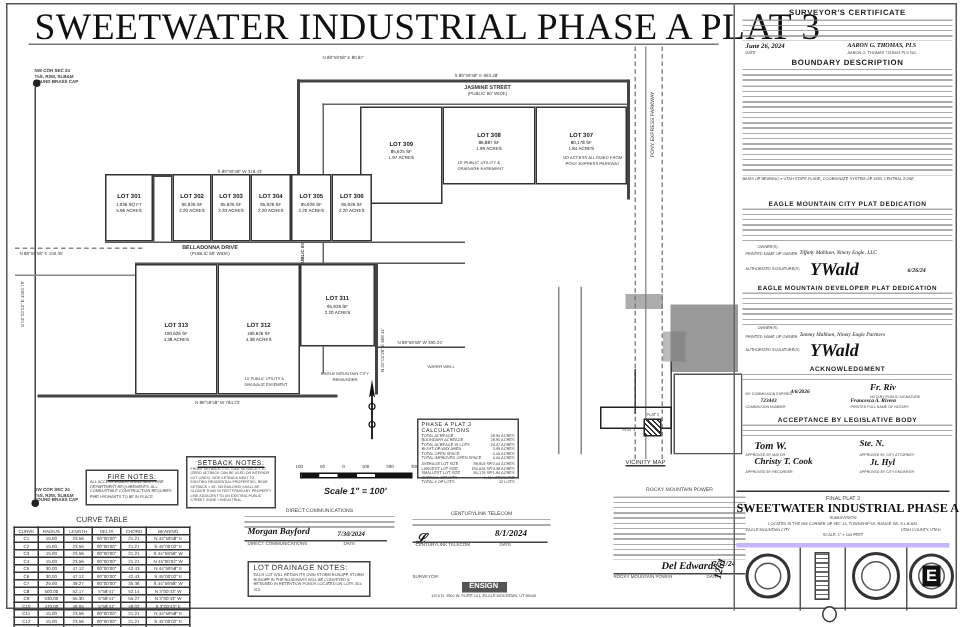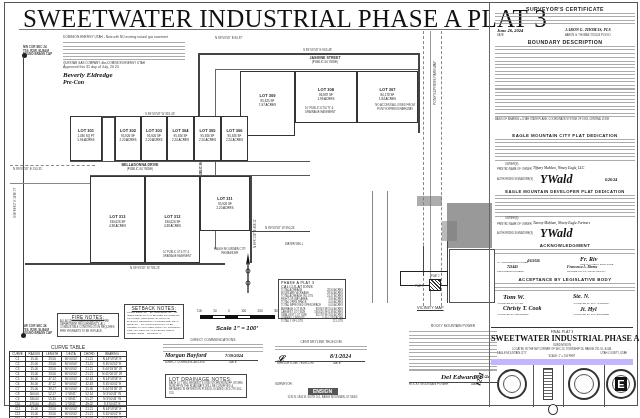--- a/index.html
+++ b/index.html
@@ -28,28 +28,20 @@
   .vmap-block { position: absolute; background: #777; }
 </style>
 </head>
 <body>
 
 <div class="sheet">
 
   <div class="main-title">SWEETWATER INDUSTRIAL PHASE A PLAT 3</div>
   <div class="title-rule"></div>
 
-  <div class="abs" style="left:58px;top:33px;width:122px;height:60px;">
-    <div class="tiny" style="font-size:3.2px;">DOMINION ENERGY UTAH - Note with NO existing natural gas easement</div>
-    <div class="tiny rule-block" style="height:18px;margin-top:2px;"></div>
-    <div class="tiny" style="margin-top:2px;">QUESTAR GAS COMPANY, dba DOMINION ENERGY UTAH</div>
-    <div class="tiny" style="margin-top:1px;font-size:3.6px;">Approved this 31 day of July, 20 24</div>
-    <div class="sig" style="font-size:7px;margin-top:1px;">Beverly Eldredge</div>
-    <div class="sig" style="font-size:6px;">Pre-Con</div>
-  </div>
 
   <div class="abs tiny" style="left:18px;top:43px;width:30px;font-size:3px;font-weight:bold;">NW COR SEC 24 T5S, R2W, SLB&amp;M FOUND BRASS CAP</div>
   <div class="abs" style="left:17px;top:50px;width:5px;height:5px;border-radius:50%;background:#222;"></div>
   <div class="abs tiny" style="left:18px;top:322px;width:30px;font-size:3px;font-weight:bold;">SW COR SEC 24 T5S, R2W, SLB&amp;M FOUND BRASS CAP</div>
   <div class="abs" style="left:16px;top:330px;width:5px;height:5px;border-radius:50%;background:#222;"></div>
 
   <div class="line" style="left:18px;top:55px;width:1px;height:275px;"></div>
   <div class="abs bearing" style="left:8px;top:215px;transform:rotate(-90deg);transform-origin:left top;">S 00°00'02" E 1060.79'</div>
   <div class="hdash" style="left:5px;top:162px;width:85px;"></div>
   <div class="line" style="left:5px;top:180px;width:85px;height:0.8px;background:#888;"></div>
@@ -508,21 +500,21 @@
     <div class="abs sig" style="left:8px;top:16px;font-size:7px;">Tom W.</div>
     <div class="abs tiny" style="left:2px;top:25px;font-size:2.4px;">APPROVED BY MAYOR</div>
     <div class="abs sig" style="left:78px;top:16px;font-size:6px;">Ste. N.</div>
     <div class="abs tiny" style="left:78px;top:25px;font-size:2.4px;">APPROVED BY CITY ATTORNEY</div>
     <div class="abs sig" style="left:8px;top:28px;font-size:6px;">Christy T. Cook</div>
     <div class="abs tiny" style="left:2px;top:36px;font-size:2.4px;">APPROVED BY RECORDER</div>
     <div class="abs sig" style="left:85px;top:29px;font-size:6px;">Jt. Hyl</div>
     <div class="abs tiny" style="left:78px;top:36px;font-size:2.4px;">APPROVED BY CITY ENGINEER</div>
   </div>
 
-  <div class="abs" style="left:486px;top:324px;width:142px;height:38px;border-top:1px solid #333;border-bottom:6px solid #c4b5fd;text-align:center;">
+  <div class="abs" style="left:486px;top:324px;width:142px;height:38px;border-top:1px solid #333;border-bottom:3px solid #c4b5fd;text-align:center;">
     <div style="font-size:3.6px;color:#444;margin-top:2px;">FINAL PLAT 3</div>
     <div style="font-family:'Liberation Serif',serif;font-size:8.2px;font-weight:bold;color:#111;white-space:nowrap;">SWEETWATER INDUSTRIAL PHASE A</div>
     <div style="font-size:2.8px;color:#444;">SUBDIVISION</div>
     <div style="font-size:2.6px;color:#444;margin-top:1px;">LOCATED IN THE NW CORNER OF SEC 24, TOWNSHIP 5S, RANGE 2W, S.L.B.&amp;M.</div>
     <div style="display:flex;justify-content:space-between;padding:0 6px;margin-top:1px;">
       <span style="font-size:2.6px;color:#444;">EAGLE MOUNTAIN CITY</span>
       <span style="font-size:2.6px;color:#444;">UTAH COUNTY, UTAH</span>
     </div>
     <div style="font-size:2.6px;color:#444;">SCALE: 1" = 100 FEET</div>
   </div>

